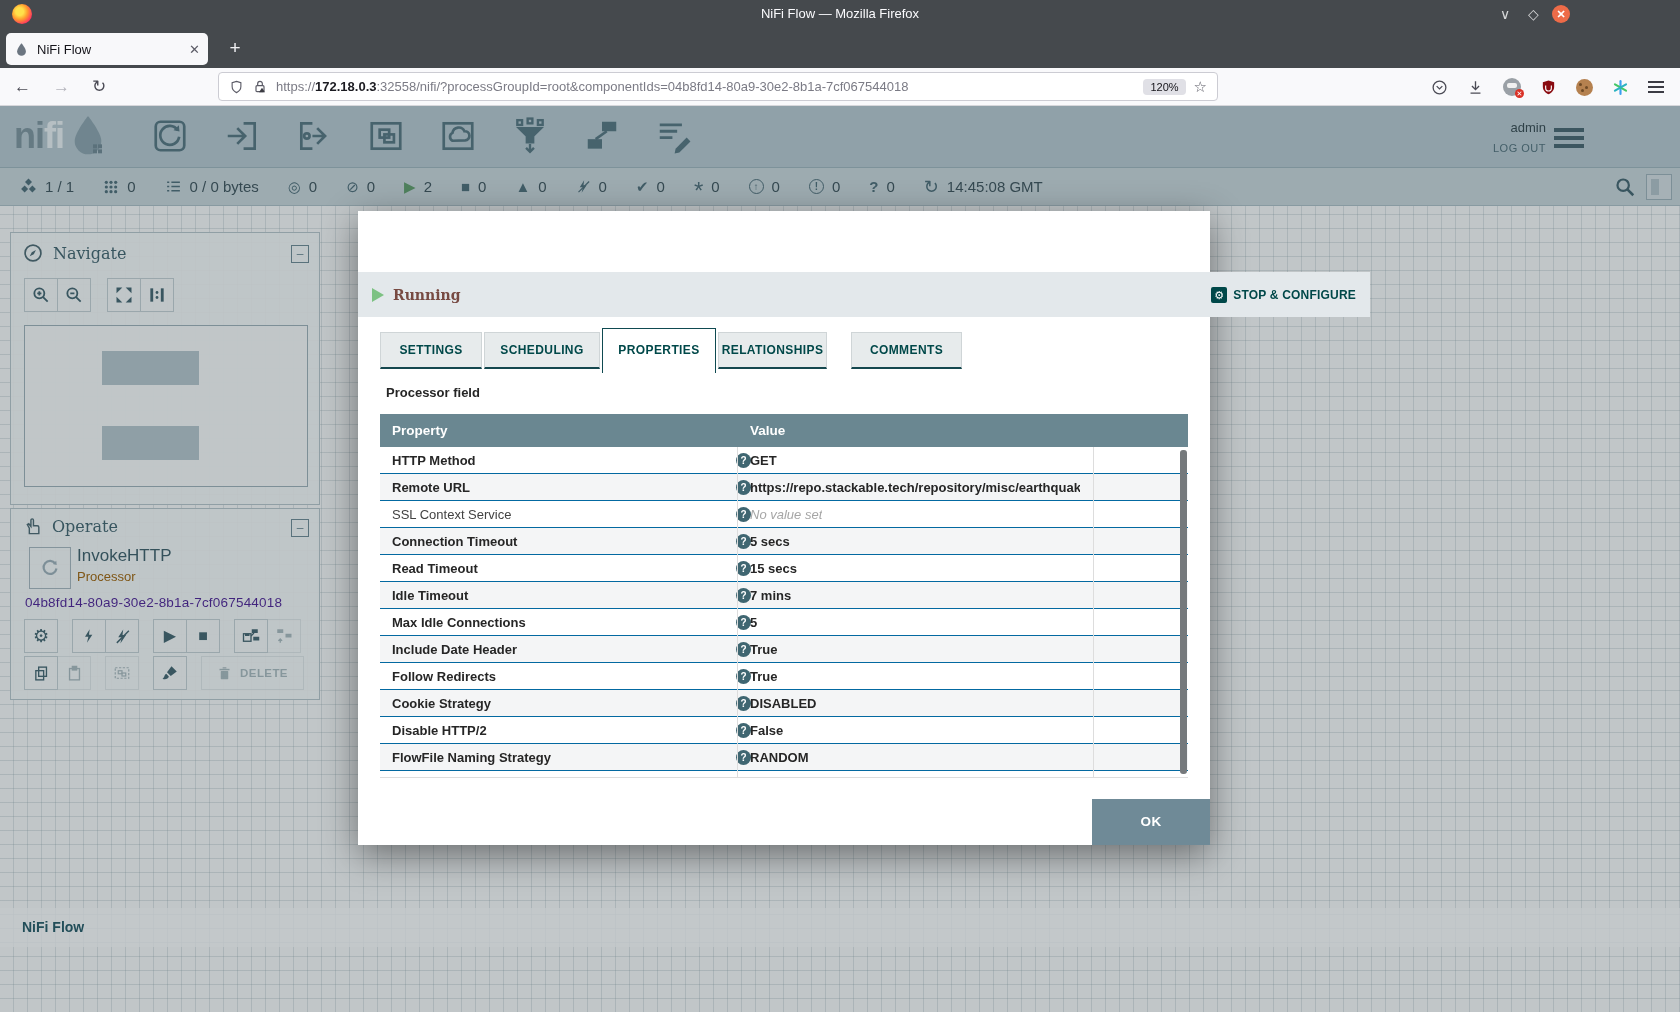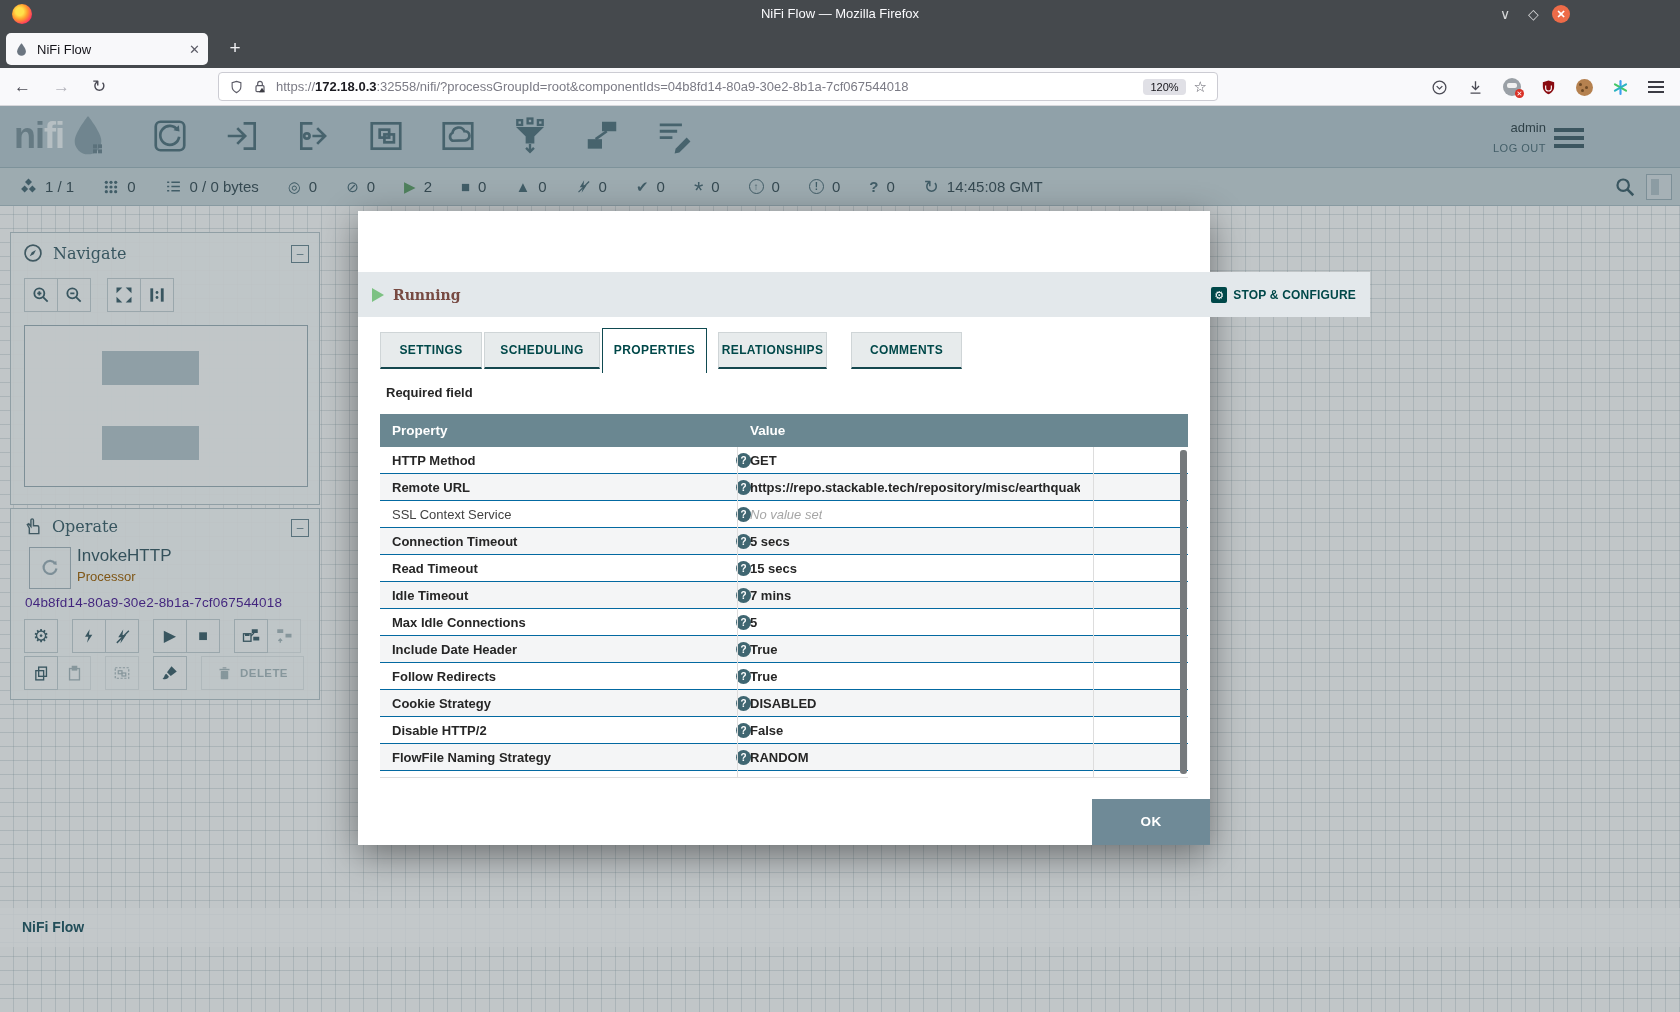--- a/index.html
+++ b/index.html
@@ -512,25 +512,25 @@
         <span class="playtri"></span>
         <span class="runlabel">Running</span>
         <span class="stopcfg">
           <span class="gearbox">⚙</span>
           <span class="lbl">STOP &amp; CONFIGURE</span>
         </span>
       </div>
 
       <div class="tab5" style="left:22px;width:102px;">SETTINGS</div>
       <div class="tab5" style="left:126px;width:116px;">SCHEDULING</div>
-      <div class="tab5 tabactive" style="left:244px;width:105px;">PROPERTIES</div>
+      <div class="tab5 tabactive" style="left:244px;width:114px;">PROPERTIES</div>
       <div class="tab5" style="left:360px;width:109px;">RELATIONSHIPS</div>
       <div class="tab5" style="left:493px;width:111px;">COMMENTS</div>
 
-      <div class="abs reqfield">Required field</div>
+      <div class="abs reqfield">Processor field</div>
 
       <div class="abs ptable">
         <div class="phead">
           <span class="h1">Property</span>
           <span class="h2">Value</span>
         </div>
         <div class="prows">
           <div class="prow">
             <span class="pname">HTTP Method</span>
             <span class="help">?</span>

